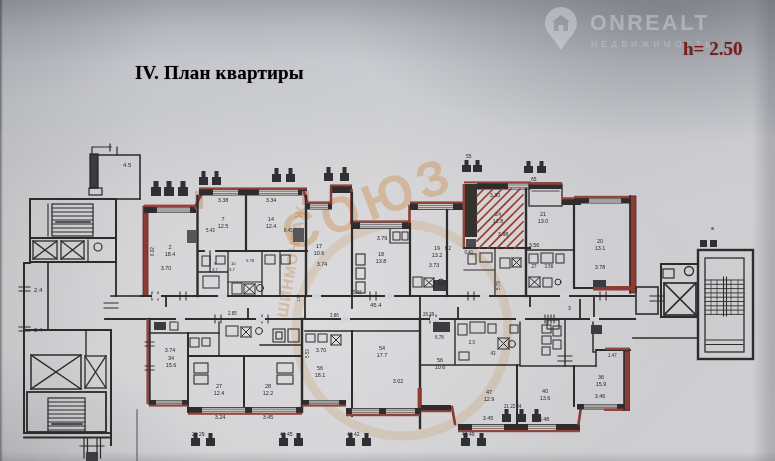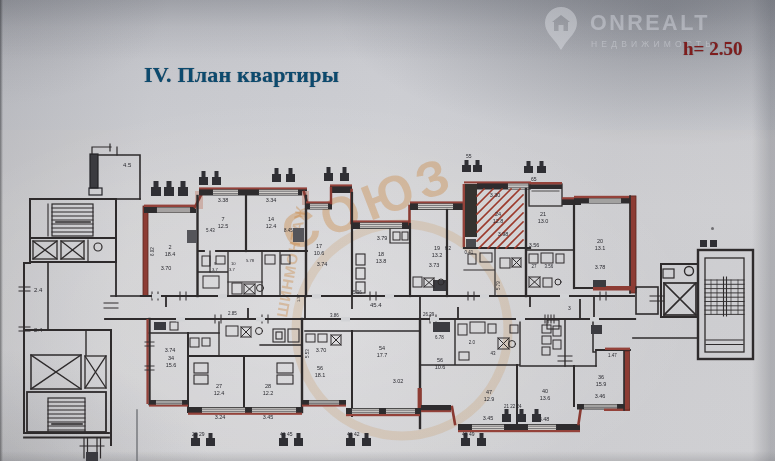--- a/index.html
+++ b/index.html
@@ -33,21 +33,21 @@
     <g fill="rgba(230,232,238,0.40)">
       <path d="M21 7 C12 7 5 14 5 23 C5 32 13 38 17 44 C19 47 21 50 21 50 C21 50 23 47 25 44 C29 38 37 32 37 23 C37 14 30 7 21 7 Z M21 15 L30 22 L28 22 L28 31 L23.5 31 L23.5 25 L18.5 25 L18.5 31 L14 31 L14 22 L12 22 Z"></path>
     </g>
 
     <text x="50" y="30" font-family="Liberation Sans, sans-serif" font-size="21.5" font-weight="bold" letter-spacing="2.5" fill="rgba(230,232,238,0.38)">ONREALT</text>
 
     <text x="51" y="46.5" font-family="Liberation Sans, sans-serif" font-size="8.5" letter-spacing="4.2" fill="rgba(226,228,234,0.38)">НЕДВИЖИМОСТЬ</text>
   </svg>
 </div>
 
-<div class="abs" style="left:144px;top:62px;font-family:'Liberation Serif',serif;font-weight:bold;font-size:22px;color:#0c4a6e;letter-spacing:0.2px;text-shadow:0 0 1px rgba(43,43,49,0.55);">IV. План квартиры</div>
+<div class="abs" style="left:135px;top:62px;font-family:'Liberation Serif',serif;font-weight:bold;font-size:19px;color:#000000;letter-spacing:0.2px;text-shadow:0 0 1px rgba(43,43,49,0.55);">IV. План квартиры</div>
 
 <div class="abs" style="left:683px;top:38px;font-family:'Liberation Serif',serif;font-weight:bold;font-size:19px;color:#7f1d1d;text-shadow:0 0 1px rgba(35,35,43,0.5);">h= 2.50</div>
 
 <div class="abs" style="left:0;top:130px;width:775px;height:331px;background:rgba(222,210,196,0.07);"></div>
 
 <div class="abs" style="left:0;top:0;width:775px;height:461px;">
   <svg width="775" height="461" viewBox="0 0 775 461">
 
     <circle cx="402" cy="330" r="106" fill="none" stroke="rgba(198,124,44,0.17)" stroke-width="9"></circle>
 

